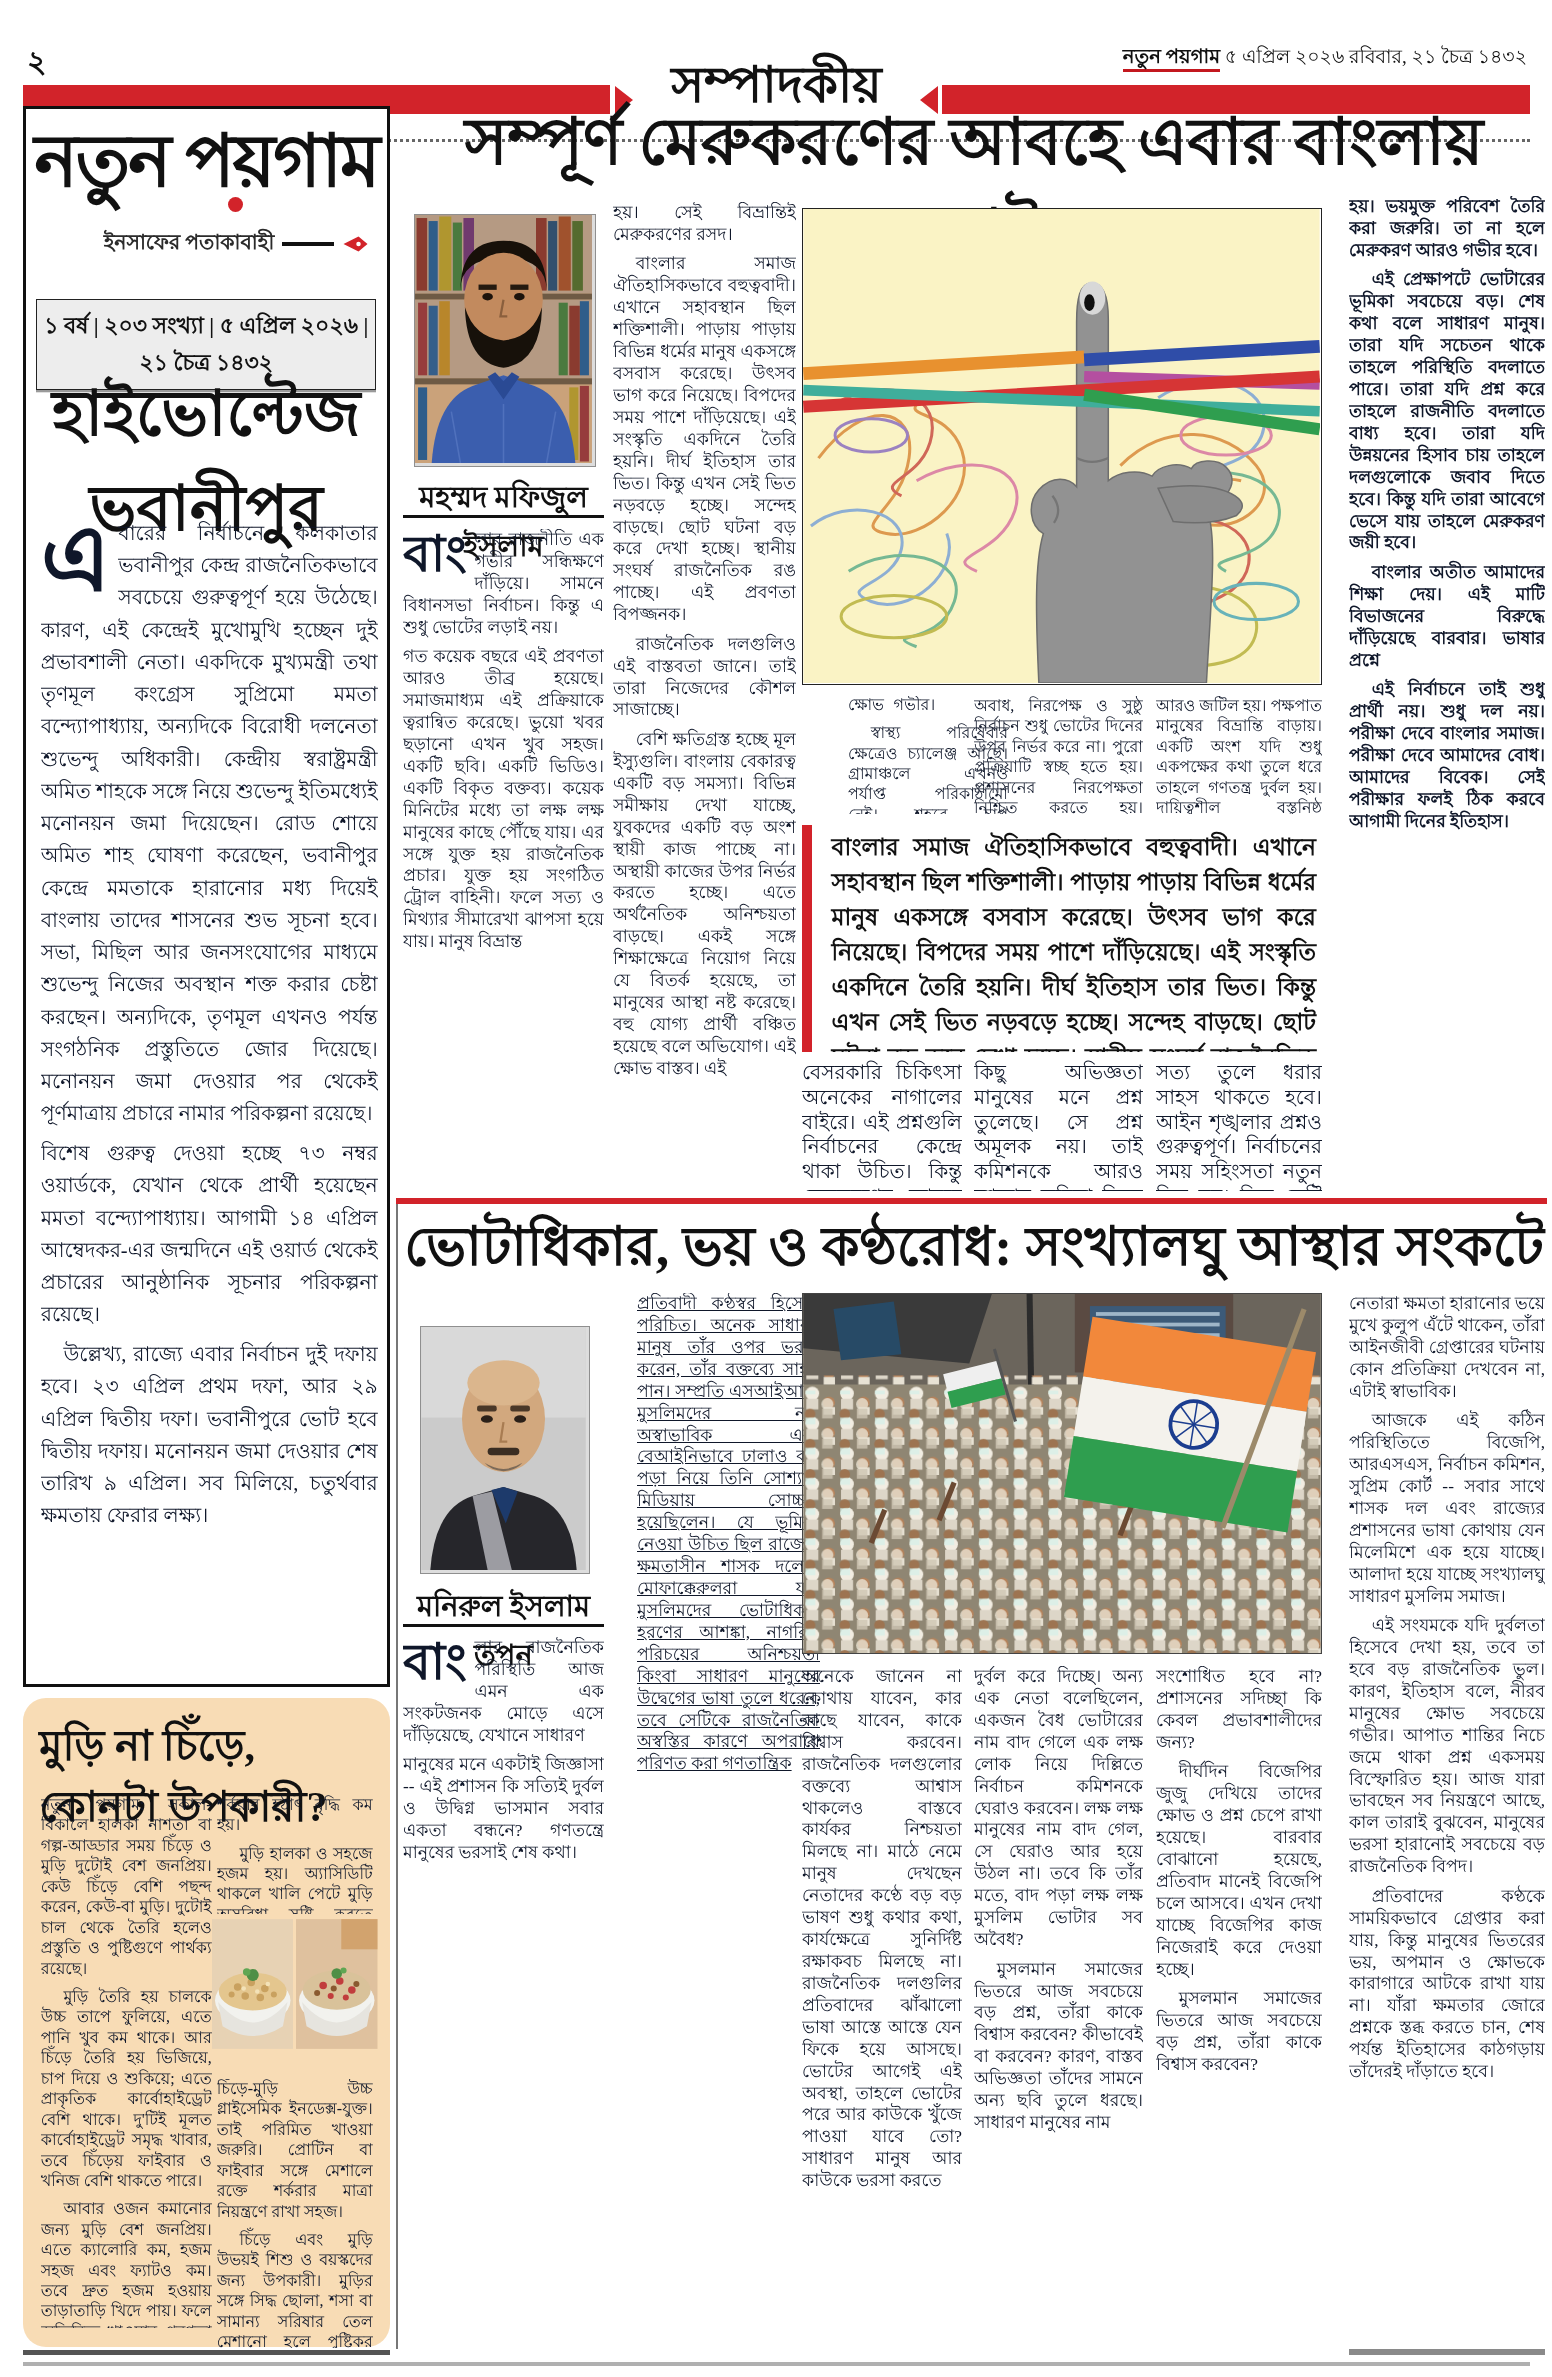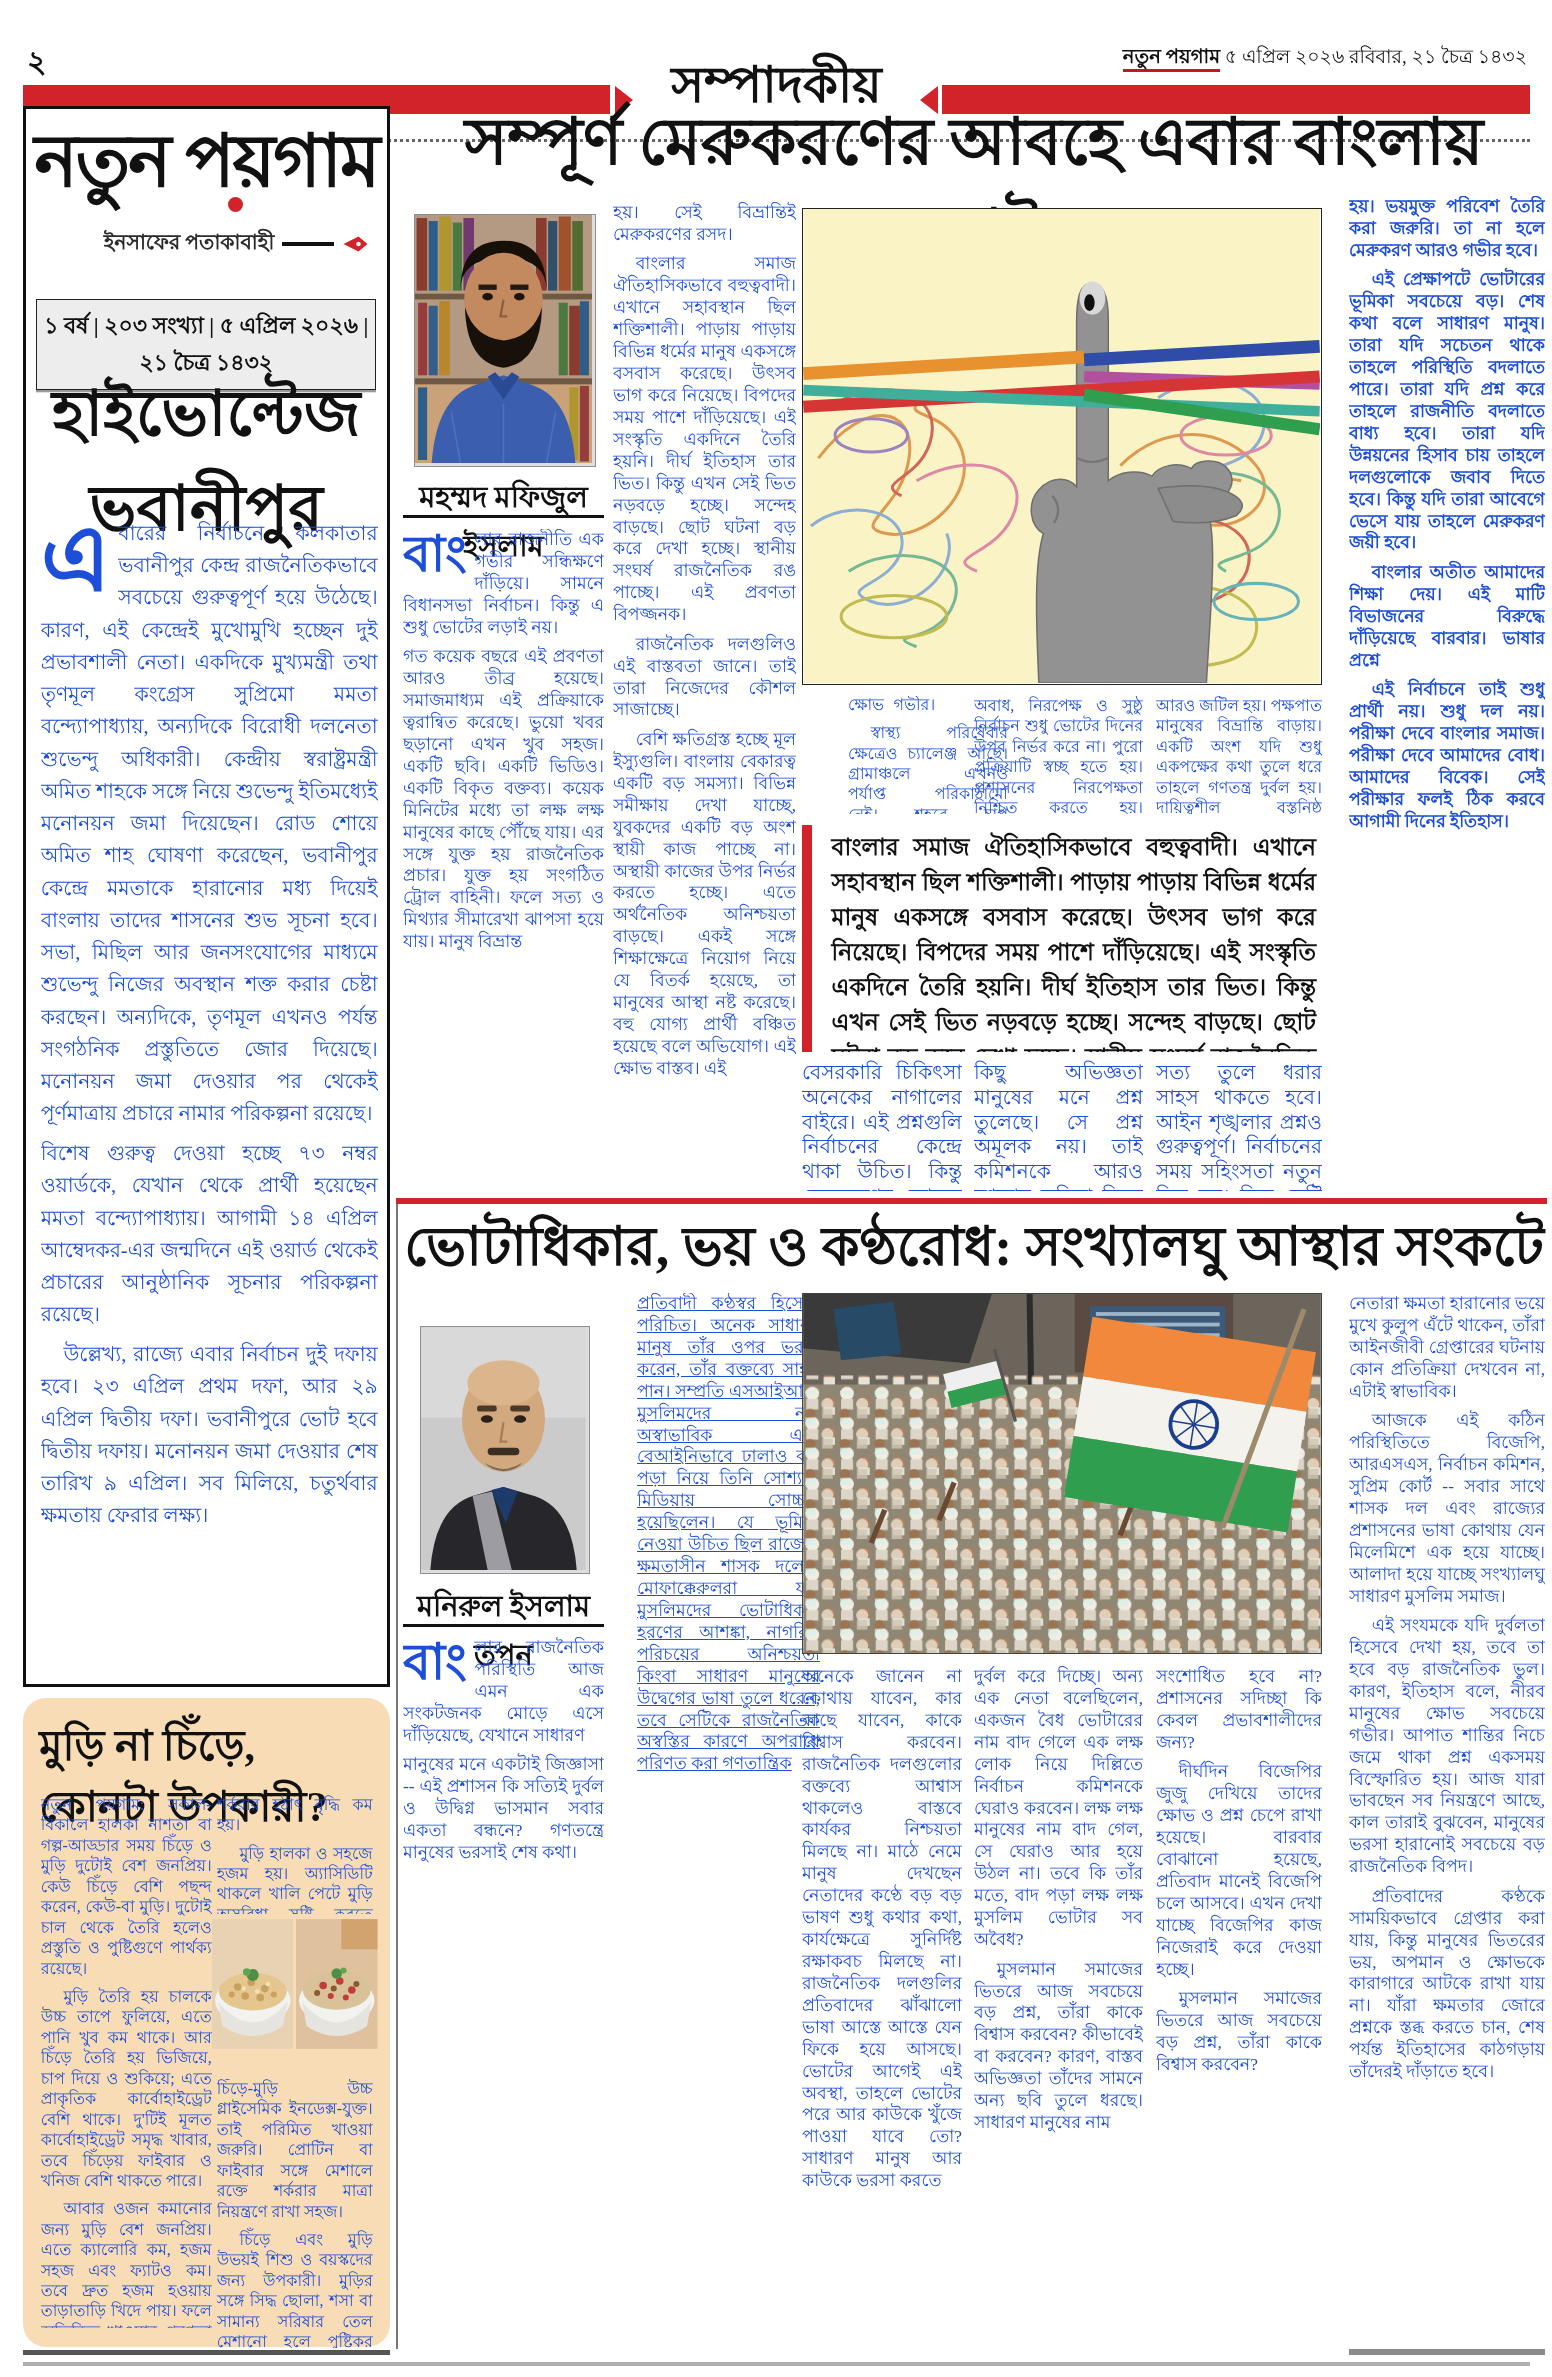--- a/index.html
+++ b/index.html
@@ -1,19 +1,19 @@
 <!DOCTYPE html>
 <html style="font-size:12px"><head>
 <meta charset="utf-8">
 <style>
   html,body{margin:0;padding:0;background:#e8e8e8;}
   #page{position:relative;width:1553px;height:2377px;background:#ffffff;
         font-family:"Liberation Serif","DejaVu Serif",serif;color:#111;overflow:hidden;}
   .abs{position:absolute;}
-  .col{ text-align:justify; overflow:hidden; color:#1d4ed8;}
+  .col{ text-align:justify; overflow:hidden; color:#0f172a;}
   .col p{margin:0 0 7.6px 0; text-indent:22.7px;}
   .col p:first-child{text-indent:0;}
   .body-sm{font-size:17.4px; line-height:1.26;}
   .body-xs{font-size:16px; line-height:1.28;}
   .body-xxs{font-size:20px; line-height:1.24;}
   .body-md{font-size:20.4px; line-height:1.58;}
   .dc{float:left;font-weight:bold;line-height:.82;padding:4.5px 7.6px 0 0;}
   .dc-xl{font-size:92px;}
   .dc-lg{font-size:50px;}
   .byline{font-weight:bold;text-align:center;font-size:29px;}

